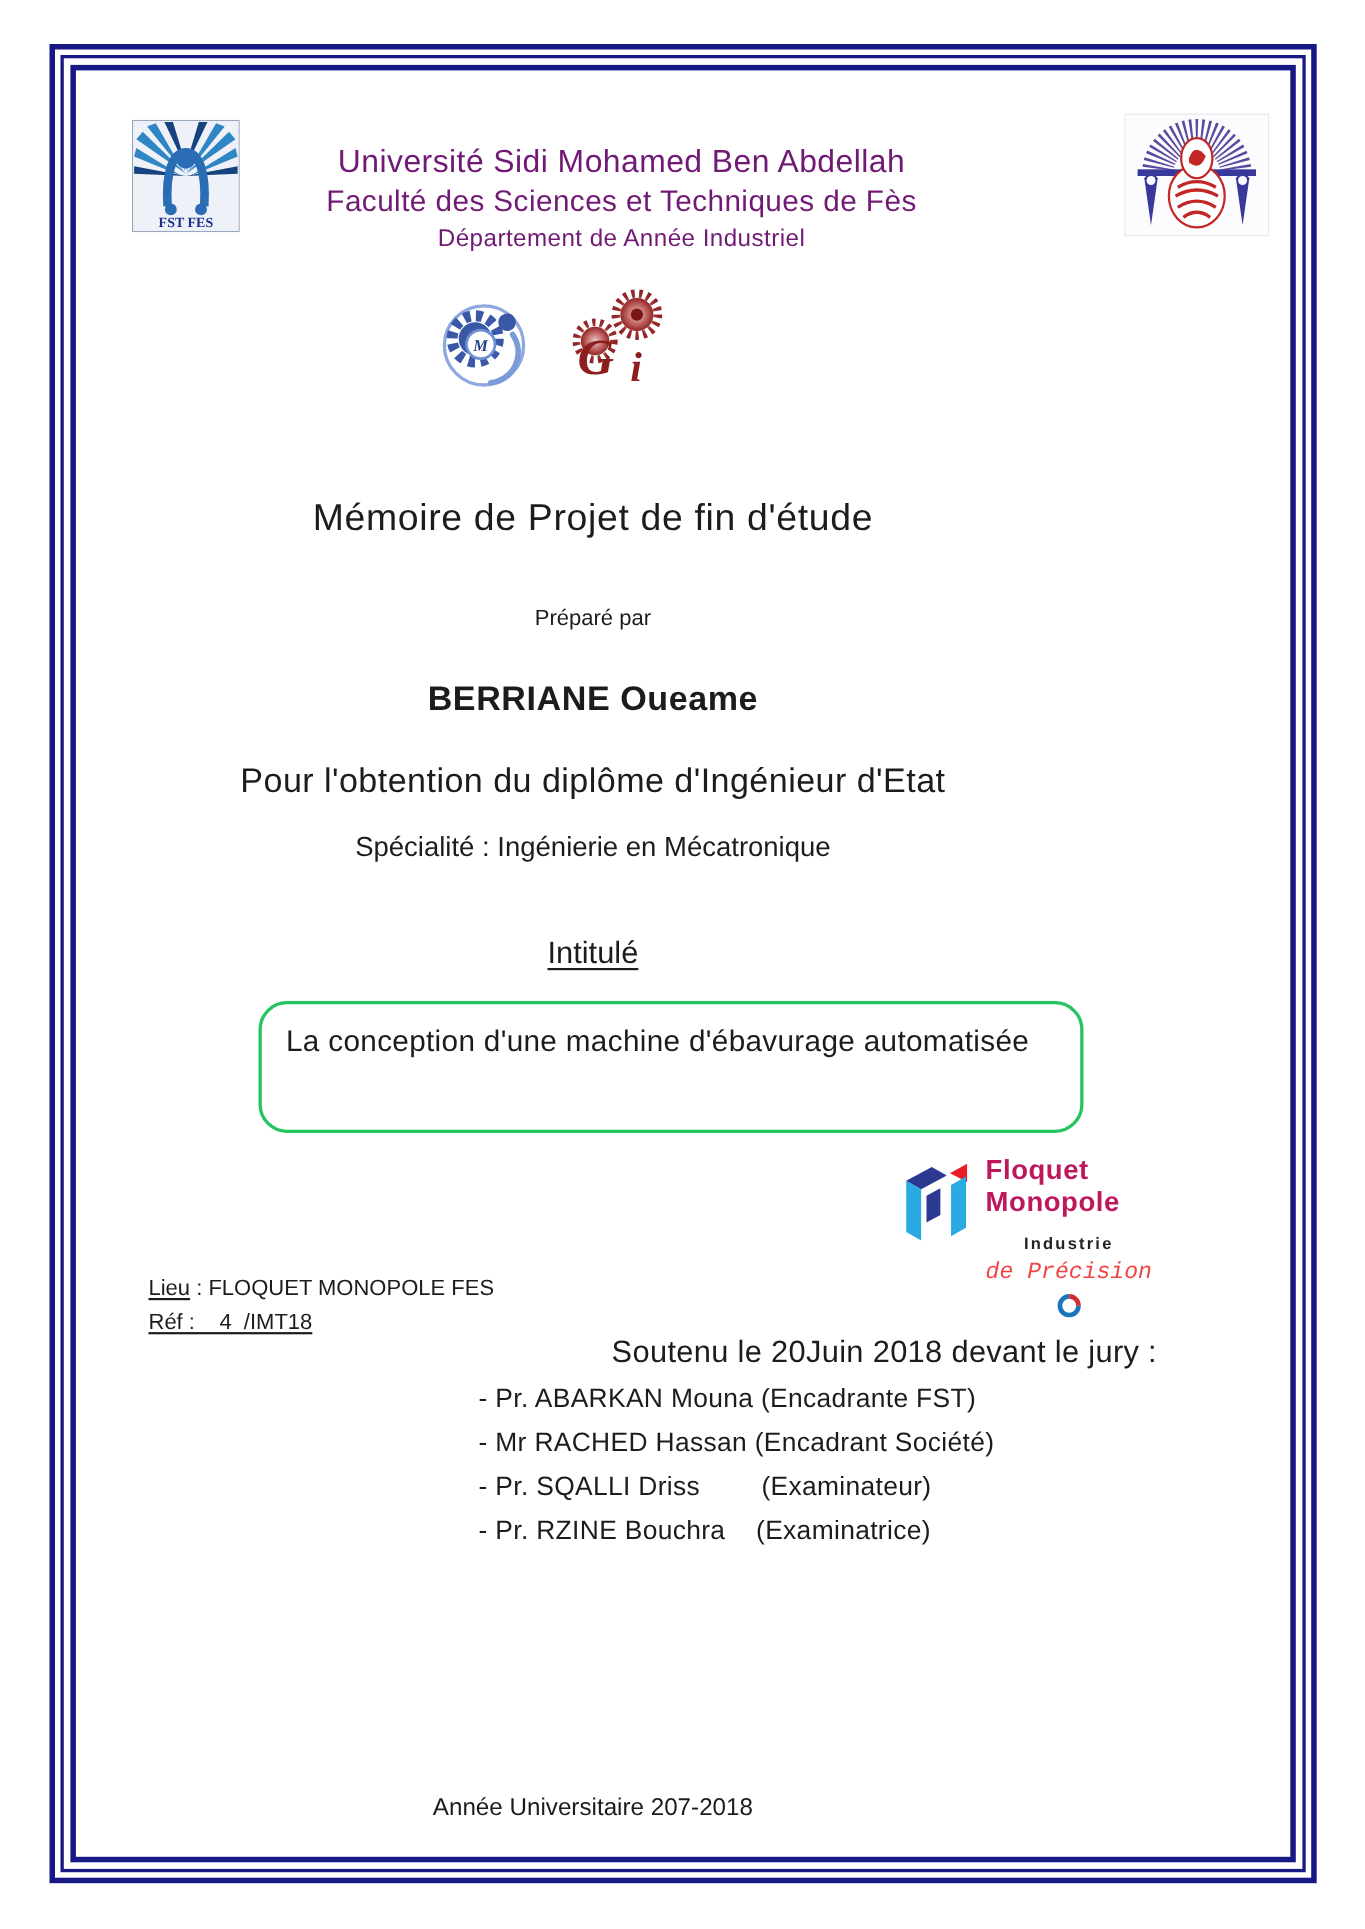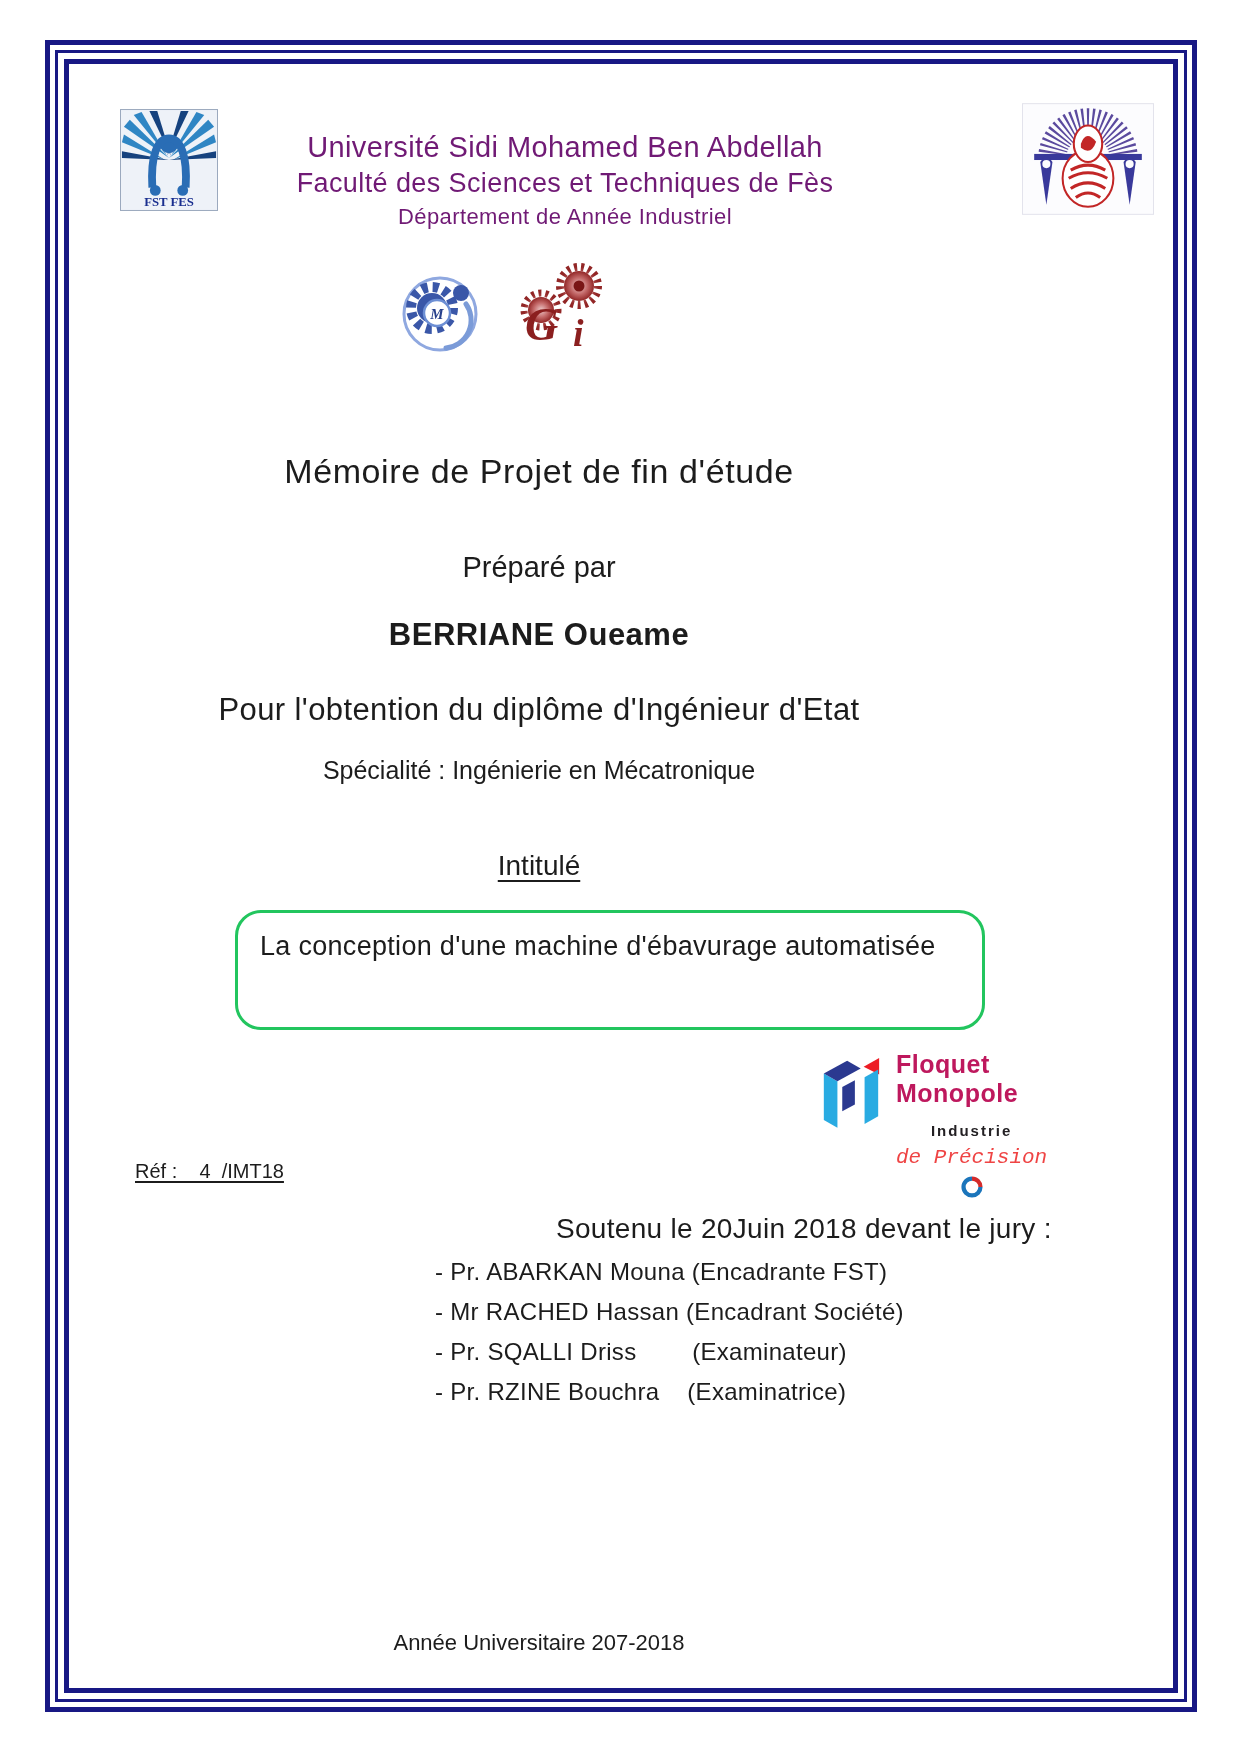--- a/index.html
+++ b/index.html
@@ -10,21 +10,21 @@
   .b2{position:absolute;left:55px;top:50px;right:54px;bottom:52px;border:3px solid #181884;}
   .b3{position:absolute;left:64px;top:59px;right:63px;bottom:61px;border:5px solid #181884;}
   .abs{position:absolute;}
   .center-col{left:44px;width:990px;text-align:center;}
   .navy{color:#701a75;}
   .header-text{left:120px;top:128px;width:890px;text-align:center;letter-spacing:.4px;}
   .h1{font-size:29px;line-height:38px;}
   .h2{font-size:27px;line-height:35px;}
   .h3{font-size:22px;line-height:31px;}
   .doc-type{top:452px;font-size:34px;letter-spacing:.6px;}
-  .prepared{top:551px;font-size:29px;}
+  .prepared{top:551px;font-size:20px;}
   .author{top:617px;font-size:31px;font-weight:bold;letter-spacing:.5px;}
   .degree{top:692px;font-size:31px;letter-spacing:.4px;}
   .specialty{top:756px;font-size:25px;}
   .intitule{top:850px;font-size:28px;}
   .intitule span{text-decoration:underline;text-underline-offset:5px;}
   .title-box{left:235px;top:910px;width:700px;height:86px;border:3px solid #22c55e;
              border-radius:26px;padding:14px 22px;font-size:27px;line-height:39px;
              letter-spacing:.3px;text-align:left;}
   .fm-logo{left:818px;top:1046px;width:300px;display:flex;align-items:flex-start;gap:12px;}
   .fm-text{padding-top:4px;}
@@ -156,20 +156,21 @@
         <span class="fm-script">de Précision</span>
         <svg width="22" height="22" viewBox="0 0 26 26">
           <path d="M13 3 A10 10 0 1 0 23 13" fill="none" stroke="#1b75bb" stroke-width="5"></path>
           <path d="M13 3 A10 10 0 0 1 23 13" fill="none" stroke="#d42b2b" stroke-width="5"></path>
         </svg>
       </div>
     </div>
   </div>
 
   <div class="abs details">
+    <div><span class="u">Lieu</span><span class="pre"> : FLOQUET MONOPOLE FES</span></div>
     <div class="u pre">Réf :    4  /IMT18</div>
   </div>
 
   <div class="abs jury-intro">Soutenu le 20Juin 2018 devant le jury :</div>
   <div class="abs jury-list">
     <div class="pre">- Pr. ABARKAN Mouna (Encadrante FST)</div>
     <div class="pre">- Mr RACHED Hassan (Encadrant Société)</div>
     <div class="pre">- Pr. SQALLI Driss        (Examinateur)</div>
     <div class="pre">- Pr. RZINE Bouchra    (Examinatrice)</div>
   </div>

